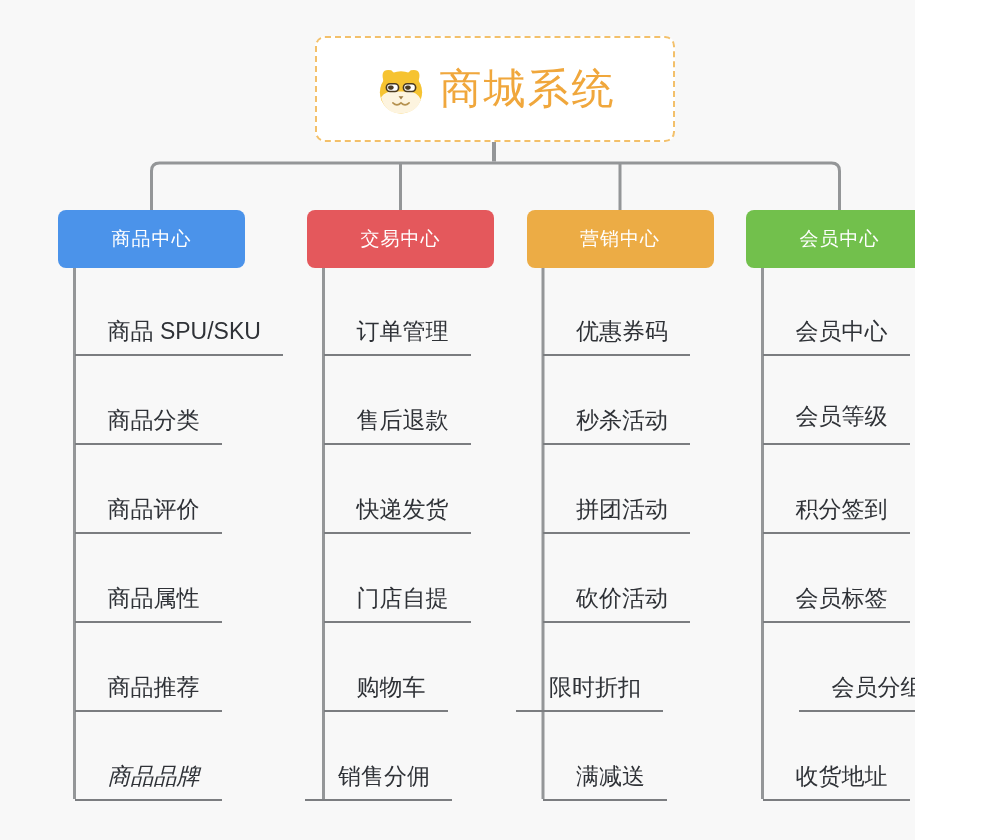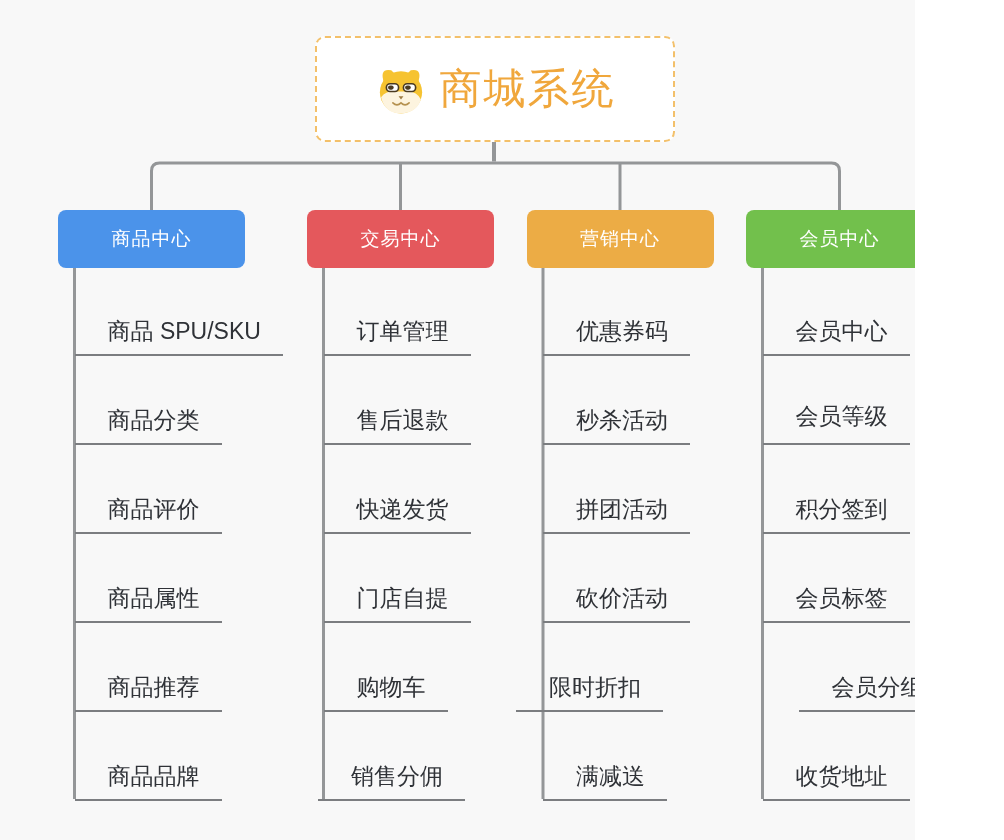--- a/index.html
+++ b/index.html
@@ -93,42 +93,42 @@
       </div>
       <div class="leaf" style="left: 74.5px; top: 485px;">
         <span class="leaf-label">商品评价</span>
       </div>
       <div class="leaf" style="left: 74.5px; top: 574px;">
         <span class="leaf-label">商品属性</span>
       </div>
       <div class="leaf" style="left: 74.5px; top: 663px;">
         <span class="leaf-label">商品推荐</span>
       </div>
-      <div class="leaf" style="left: 74.5px; top: 752px;">
+      <div class="leaf" style="left: 74.5px; top: 752px; font-style: italic;">
         <span class="leaf-label">商品品牌</span>
       </div>
       <div class="branch" style="left: 307px; top: 210px; background: rgb(228, 88, 92);">
         <span class="branch-label">交易中心</span>
       </div>
       <div class="leaf" style="left: 323.5px; top: 307px;">
         <span class="leaf-label">订单管理</span>
       </div>
       <div class="leaf" style="left: 323.5px; top: 396px;">
         <span class="leaf-label">售后退款</span>
       </div>
       <div class="leaf" style="left: 323.5px; top: 485px;">
         <span class="leaf-label">快递发货</span>
       </div>
       <div class="leaf" style="left: 323.5px; top: 574px;">
         <span class="leaf-label">门店自提</span>
       </div>
       <div class="leaf" style="left: 323.5px; top: 663px;">
         <span class="leaf-label">购物车</span>
       </div>
-      <div class="leaf" style="left: 318px; top: 752px; text-align: center;">
+      <div class="leaf" style="left: 305px; top: 752px; text-align: center;">
         <span class="leaf-label">销售分佣</span>
       </div>
       <div class="branch" style="left: 526.5px; top: 210px; background: rgb(236, 172, 69);">
         <span class="branch-label">营销中心</span>
       </div>
       <div class="leaf" style="left: 543px; top: 307px;">
         <span class="leaf-label">优惠券码</span>
       </div>
       <div class="leaf" style="left: 543px; top: 396px;">
         <span class="leaf-label">秒杀活动</span>

